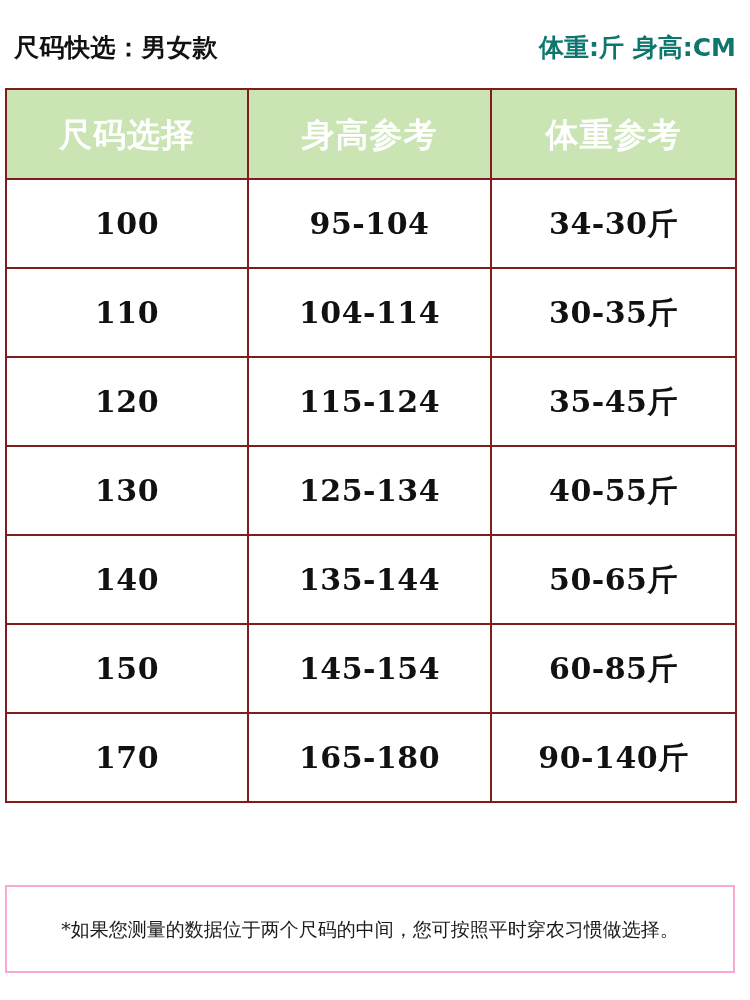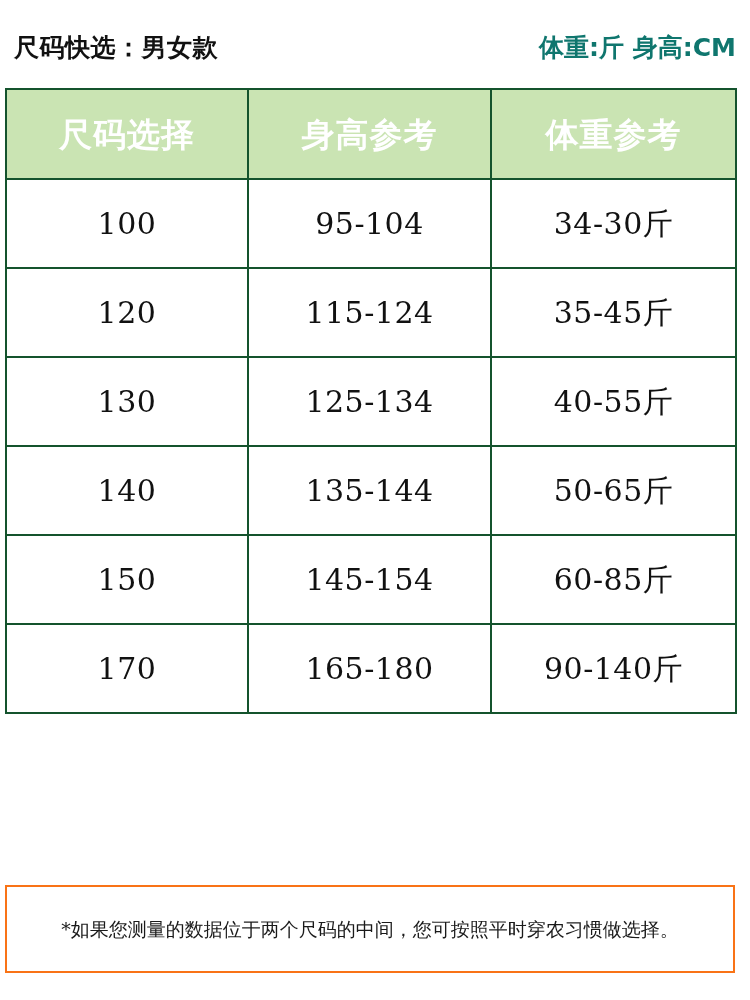--- a/index.html
+++ b/index.html
@@ -60,21 +60,21 @@
   
   .size-table {
     position: absolute;
     left: 5px;
     top: 88px;
     width: 730px;
     border-collapse: collapse;
     table-layout: fixed;
   }
   .size-table td, .size-table th {
-    border: 2px solid #14532d;
+    border: 2px solid #7f1d1d;
     padding: 0;
     margin: 0;
     text-align: center;
     vertical-align: middle;
   }
   .col-size  { width: 242px; }
   .col-h     { width: 243px; }
   .col-w     { width: 245px; }
 
   .size-table thead th {
@@ -87,34 +87,34 @@
     letter-spacing: 1px;
     line-height: 1;
   }
 
   .size-table tbody td {
     height: 87px;
     background: #ffffff;
     color: #111111;
     font-family: "DejaVu Serif", "Liberation Serif", serif;
     font-size: 30px;
-    font-weight: normal;
+    font-weight: bold;
     line-height: 1;
     letter-spacing: 0.5px;
   }
 
   
   .note-box {
     position: absolute;
     left: 5px;
     top: 885px;
     width: 730px;
     height: 88px;
     box-sizing: border-box;
-    border: 2px solid #f97316;
+    border: 2px solid #f9a8d4;
     background: #ffffff;
     display: flex;
     align-items: center;
     justify-content: center;
   }
   .note-text {
     font-family: "DejaVu Serif", "Liberation Serif", serif;
     font-size: 19px;
     color: #1a1a1a;
     white-space: nowrap;
@@ -145,20 +145,25 @@
         <th>体重参考</th>
       </tr>
     </thead>
     <tbody>
       <tr>
         <td>100</td>
         <td>95-104</td>
         <td>34-30斤</td>
       </tr>
       <tr>
+        <td>110</td>
+        <td>104-114</td>
+        <td>30-35斤</td>
+      </tr>
+      <tr>
         <td>120</td>
         <td>115-124</td>
         <td>35-45斤</td>
       </tr>
       <tr>
         <td>130</td>
         <td>125-134</td>
         <td>40-55斤</td>
       </tr>
       <tr>

